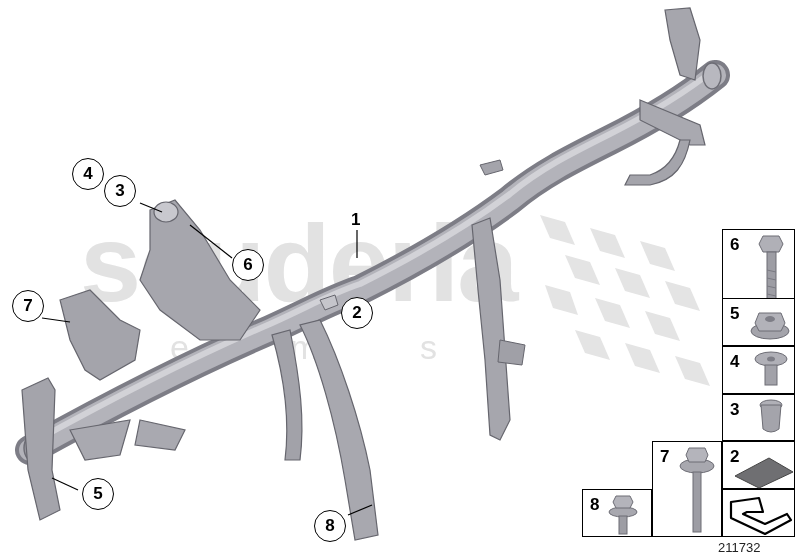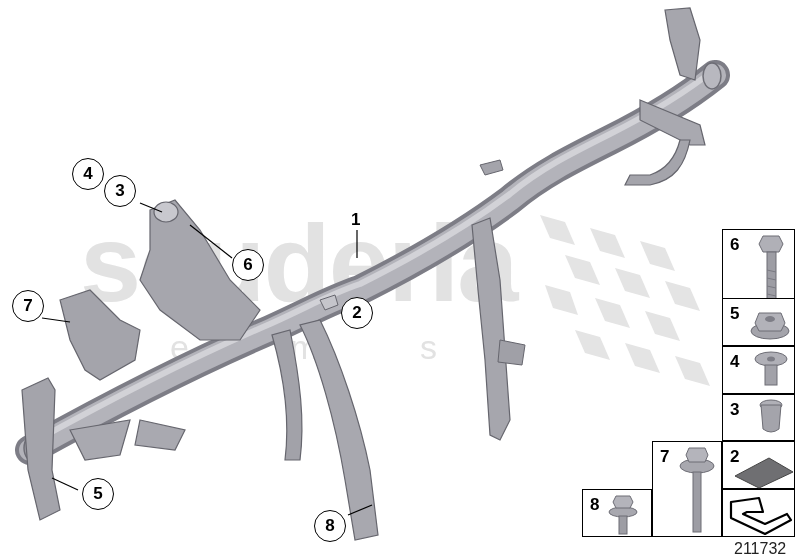--- a/index.html
+++ b/index.html
@@ -5,21 +5,21 @@
   html, body { margin:0; padding:0; background:#ffffff; }
   body { width:800px; height:560px; position:relative; overflow:hidden; font-family:"Liberation Sans", sans-serif; }
   .stage { position:absolute; left:0; top:0; width:800px; height:560px; }
   svg.art { position:absolute; left:0; top:0; }
   .wm-text { position:absolute; left:80px; top:208px; font-size:110px; font-weight:bold; color:#e2e2e2; letter-spacing:-2px; line-height:1; white-space:nowrap; }
   .wm-sub { position:absolute; left:170px; top:328px; font-size:34px; color:#e2e2e2; letter-spacing:46px; white-space:nowrap; }
   .callout { position:absolute; width:32px; height:32px; border:1.6px solid #000; border-radius:50%; background:#fff; display:flex; align-items:center; justify-content:center; font-weight:bold; font-size:17px; color:#000; box-sizing:border-box; }
   .plain-label { position:absolute; font-weight:bold; font-size:17px; color:#000; }
   .cell { position:absolute; border:1px solid #000; box-sizing:border-box; background:#fff; }
   .cell-num { position:absolute; left:7px; top:5px; font-weight:bold; font-size:17px; color:#000; }
-  .footer-id { position:absolute; left:734px; top:540px; font-size:16px; color:#222; }
+  .footer-id { position:absolute; left:718px; top:540px; font-size:13px; color:#222; }
 </style>
 </head>
 <body>
 
 <div class="stage">
 
   <div class="wm-text">scuderia</div>
   <div class="wm-sub">e m s</div>
 
   <svg class="art" width="800" height="560" viewBox="0 0 800 560">

